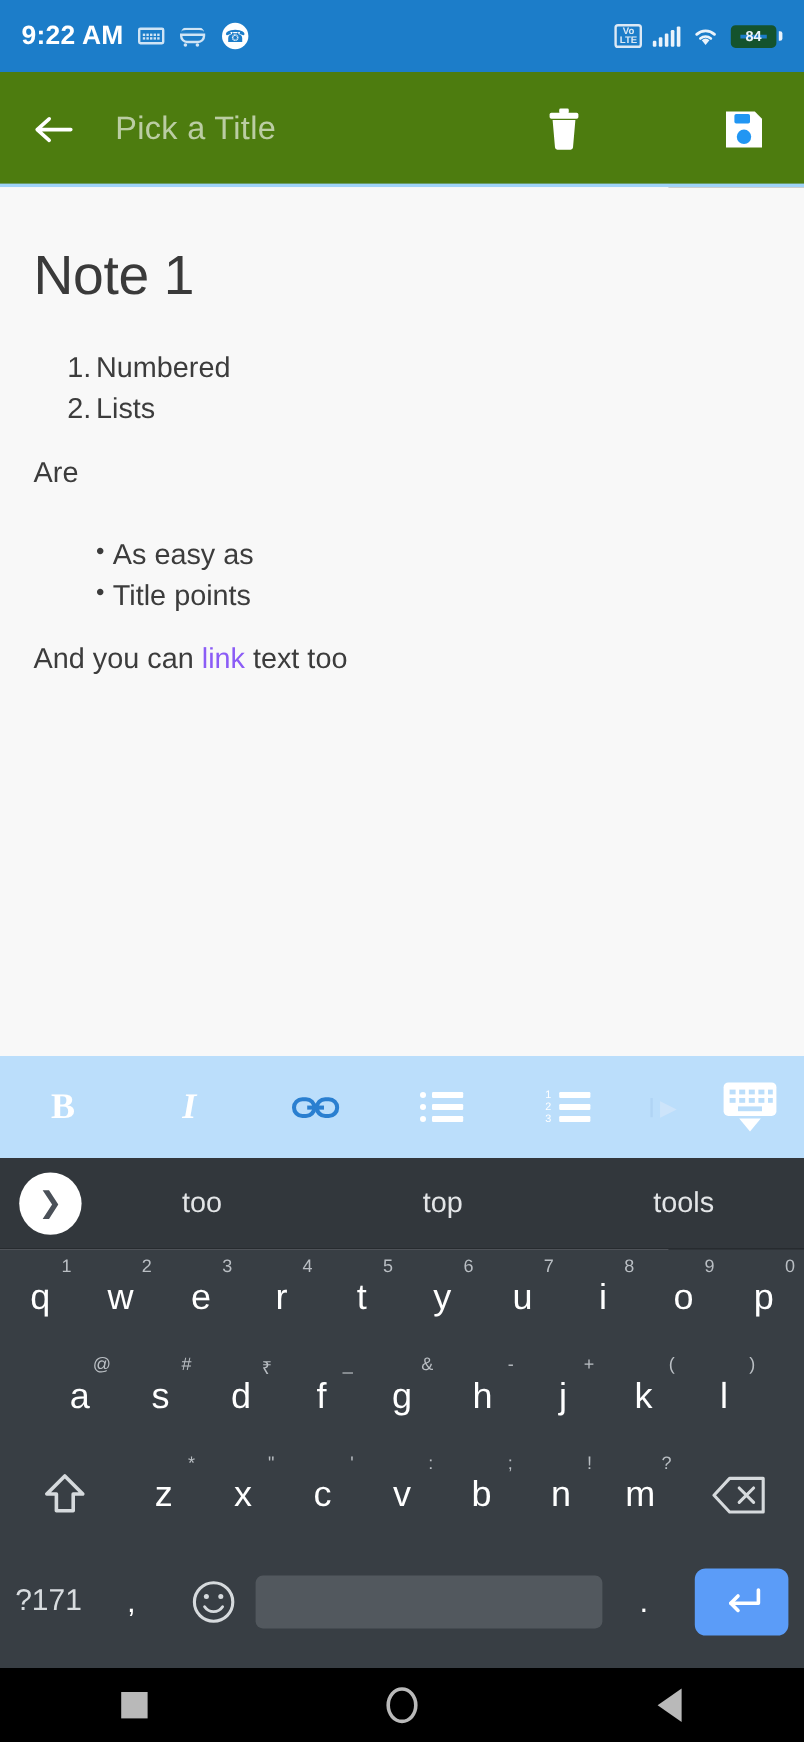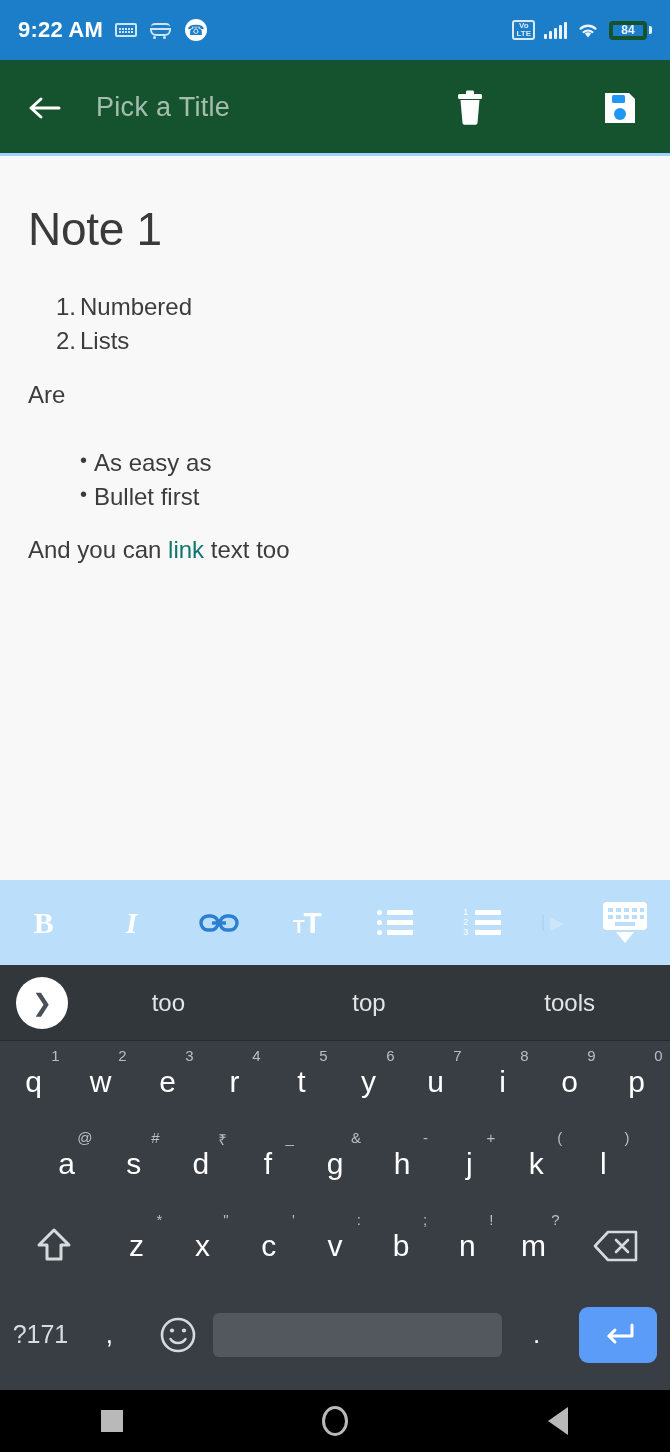--- a/index.html
+++ b/index.html
@@ -40,29 +40,29 @@
 
   .ic-volte { border: 2px solid #dce9f5; border-radius: 3px; padding: 0 2px;
        font-size: 8px; line-height: 8px; text-align: center; color: #dce9f5; font-weight: bold; }
   .ic-signal { display:flex; align-items:flex-end; gap:2px; height:18px;}
   .ic-signal i { display:block; width:3px; background:#eaf3fb; border-radius:1px;}
   .ic-signal i:nth-child(1){height:5px;} .ic-signal i:nth-child(2){height:8px;}
   .ic-signal i:nth-child(3){height:11px;} .ic-signal i:nth-child(4){height:14px;}
   .ic-signal i:nth-child(5){height:17px;}
   .ic-wifi { width:24px; height:18px; position:relative; }
   .ic-battery { display:flex; align-items:center; }
-  .ic-battery .shell { border:4px solid #14532d; border-radius:4px; width:38px; height:19px;
+  .ic-battery .shell { border:8px solid #14532d; border-radius:4px; width:38px; height:19px;
        display:flex; align-items:center; justify-content:center;
        font-size:12px; font-weight:bold; color:#eaf3fb;}
   .ic-battery .nub { width:3px; height:8px; background:#eaf3fb; border-radius:0 2px 2px 0; margin-left:2px;}
 
   
   .appbar {
     position: absolute; top: 60px; left: 0; width: 670px; height: 95px;
-    background: #14532d;
+    background: #4d7c0f;
     display: flex; align-items: center;
     padding: 0 22px;
   }
   .appbar-back { width: 46px; height: 46px; display:flex; align-items:center; justify-content:center;
       cursor:pointer; flex:none;}
   .appbar-title {
     flex: 1; margin-left: 28px;
     font-size: 27px; color: rgba(255,255,255,0.62);
     letter-spacing: .3px;
   }
@@ -82,21 +82,21 @@
   .note-p { font-size: 24px; color: #3c3c3c; line-height: 1.35; }
   .p-first { margin-top: 85px; }
   .olist { list-style: none; margin-top: 34px; }
   .olist li { font-size: 24px; color: #3c3c3c; line-height: 1.42; display:flex; }
   .olist li .marker { width: 52px; padding-left: 28px; }
   .p-are { margin-top: 21px; }
   .ulist { list-style: none; margin-top: 34px; }
   .ulist li { font-size: 24px; color: #3c3c3c; line-height: 1.42; display:flex; }
   .ulist li .marker { width: 66px; padding-left: 52px; font-size: 20px; }
   .p-link { margin-top: 20px; }
-  .p-link a { color: #0f766e; text-decoration: none; }
+  .p-link a { color: #8b5cf6; text-decoration: none; }
 
   
   .fmtbar {
     position: absolute; top: 880px; left: 0; width: 670px; height: 85px;
     background: #bbdefb;
     display: flex; align-items: center;
   }
   .fmt-btn { flex:1; height:85px; display:flex; align-items:center; justify-content:center;
       cursor:pointer; color:#ffffff; }
   .fmt-btn.link { color: #2a7fd0; }
@@ -254,21 +254,21 @@
 
     <div class="note-p p-are">Are</div>
 
     <ul class="ulist">
       <li>
         <span class="marker">•</span>
         <span>As easy as</span>
       </li>
       <li>
         <span class="marker">•</span>
-        <span>Bullet first</span>
+        <span>Title points</span>
       </li>
     </ul>
 
     <div class="note-p p-link">
       <span>And you can </span><a href="#">link</a><span> text too</span>
     </div>
   </div>
 
   <div class="fmtbar">
     <div class="fmt-btn">
@@ -276,23 +276,20 @@
     </div>
     <div class="fmt-btn">
       <span class="fmt-i">I</span>
     </div>
     <div class="fmt-btn link">
       <svg width="40" height="22" viewBox="0 0 40 22">
         <rect x="2" y="4" width="17" height="14" rx="7" fill="none" stroke="#2a7fd0" stroke-width="3.4"></rect>
         <rect x="21" y="4" width="17" height="14" rx="7" fill="none" stroke="#2a7fd0" stroke-width="3.4"></rect>
         <rect x="13" y="9.3" width="14" height="3.4" fill="#2a7fd0"></rect>
       </svg>
-    </div>
-    <div class="fmt-btn">
-      <span class="fmt-tt"><small>T</small>T</span>
     </div>
     <div class="fmt-btn">
       <span class="list-ico">
         <span class="row">
             <span class="dot"></span>
             <span class="bar"></span>
           </span>
         <span class="row">
             <span class="dot"></span>
             <span class="bar"></span>

